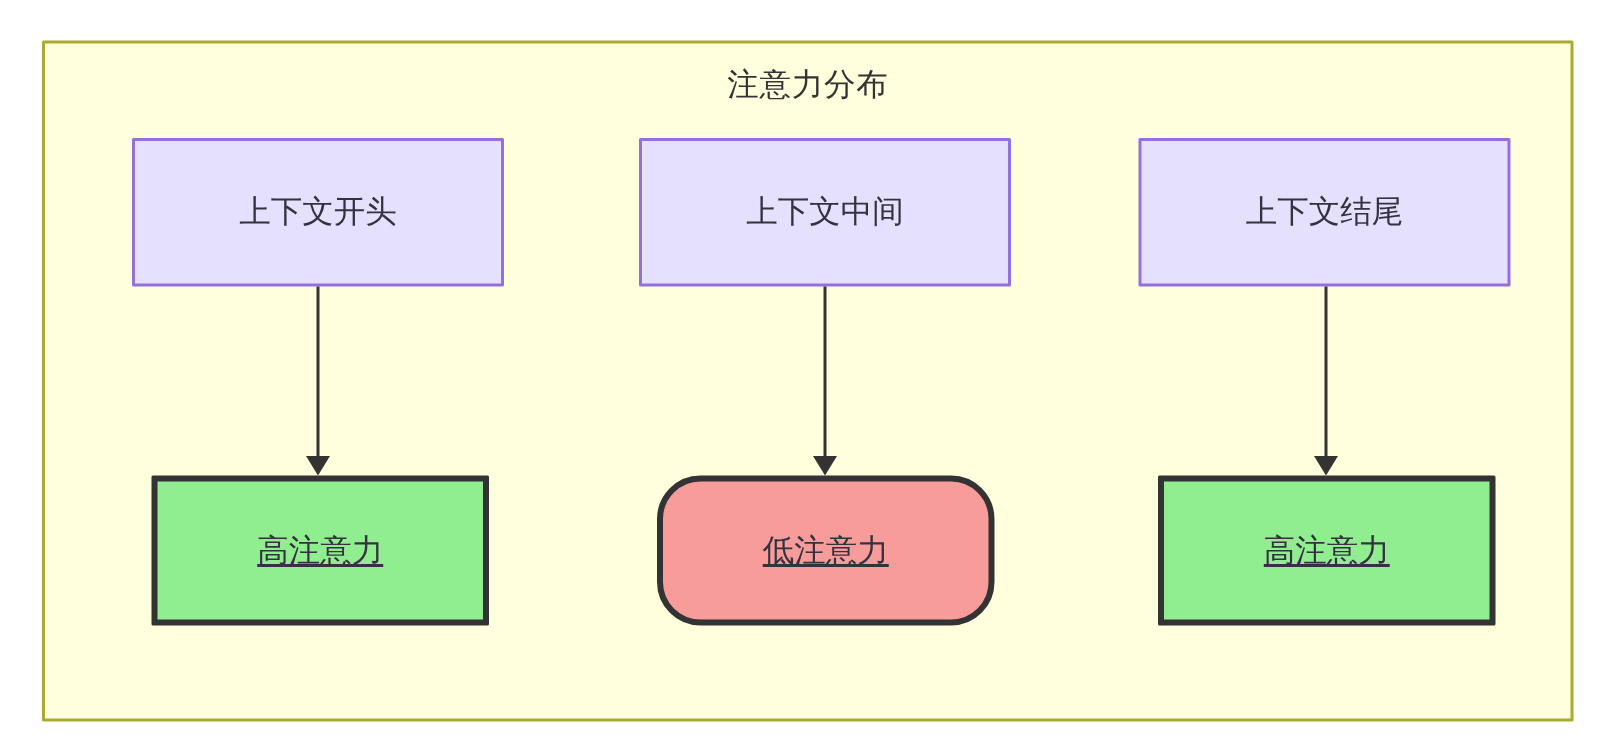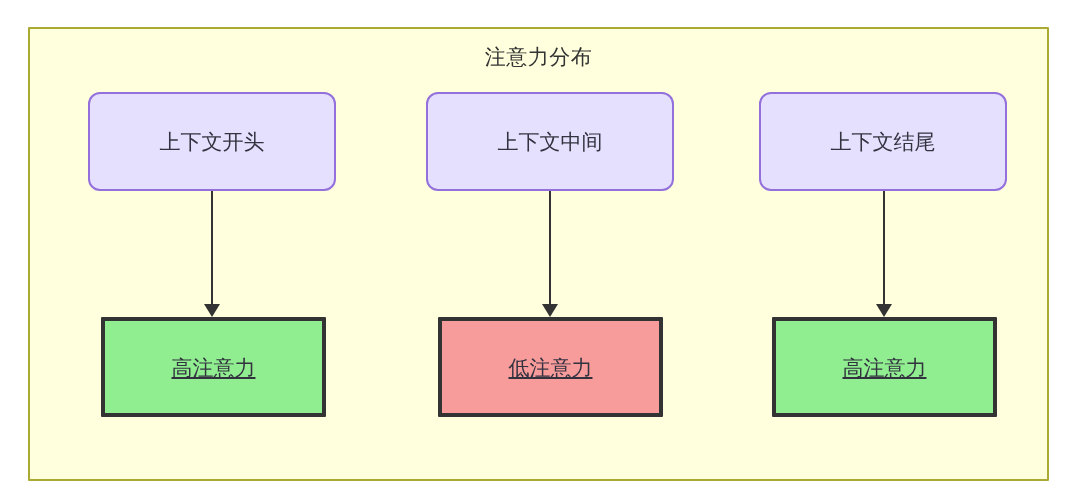--- a/index.html
+++ b/index.html
@@ -57,21 +57,21 @@
     justify-content: center;
     font-size: 21px;
     line-height: 1;
     color: #333340;
     white-space: nowrap;
   }
 
   .node.context {
     background: #e6e0ff;
     border: 2px solid #737373;
-    border-radius: 12px;
+    border-radius: 1px;
   }
 
   .node.attn {
     border-radius: 1px;
     border-width: 4px;
     border-style: solid;
     text-decoration: underline;
   }
 
   .node.attn.high {
@@ -114,21 +114,21 @@
   </div>
 
   <div class="node context" id="node-context-start" style="left: 88px; top: 92px; width: 248px; height: 99px; background: rgb(230, 224, 255); border-color: rgb(147, 112, 219);">上下文开头</div>
 
   <div class="node context" id="node-context-middle" style="left: 426px; top: 92px; width: 248px; height: 99px; background: rgb(230, 224, 255); border-color: rgb(147, 112, 219);">上下文中间</div>
 
   <div class="node context" id="node-context-end" style="left: 759px; top: 92px; width: 248px; height: 99px; background: rgb(230, 224, 255); border-color: rgb(147, 112, 219);">上下文结尾</div>
 
   <div class="node attn high" id="node-attention-start" style="left: 101px; top: 317px; width: 225px; height: 100px; background: rgb(144, 238, 144); border-color: rgb(51, 51, 51);">高注意力</div>
 
-  <div class="node attn low" id="node-attention-middle" style="left: 438px; top: 317px; width: 225px; height: 100px; background: rgb(248, 155, 155); border-color: rgb(51, 51, 51);">低注意力</div>
+  <div class="node attn low" id="node-attention-middle" style="left: 438px; top: 317px; width: 225px; height: 100px; background: rgb(248, 155, 155); border-color: rgb(51, 51, 51); border-radius: 29px;">低注意力</div>
 
   <div class="node attn high" id="node-attention-end" style="left: 772px; top: 317px; width: 225px; height: 100px; background: rgb(144, 238, 144); border-color: rgb(51, 51, 51);">高注意力</div>
 
   <svg id="edge-layer" viewBox="0 0 1080 496" width="1080" height="496">
     <g id="edges">
         <line x1="212" y1="191" x2="212" y2="306" class="edge-line"></line>
         <polygon points="204,304 220,304 212,317" class="edge-head"></polygon>
         <line x1="550" y1="191" x2="550" y2="306" class="edge-line"></line>
         <polygon points="542,304 558,304 550,317" class="edge-head"></polygon>
         <line x1="884" y1="191" x2="884" y2="306" class="edge-line"></line>

